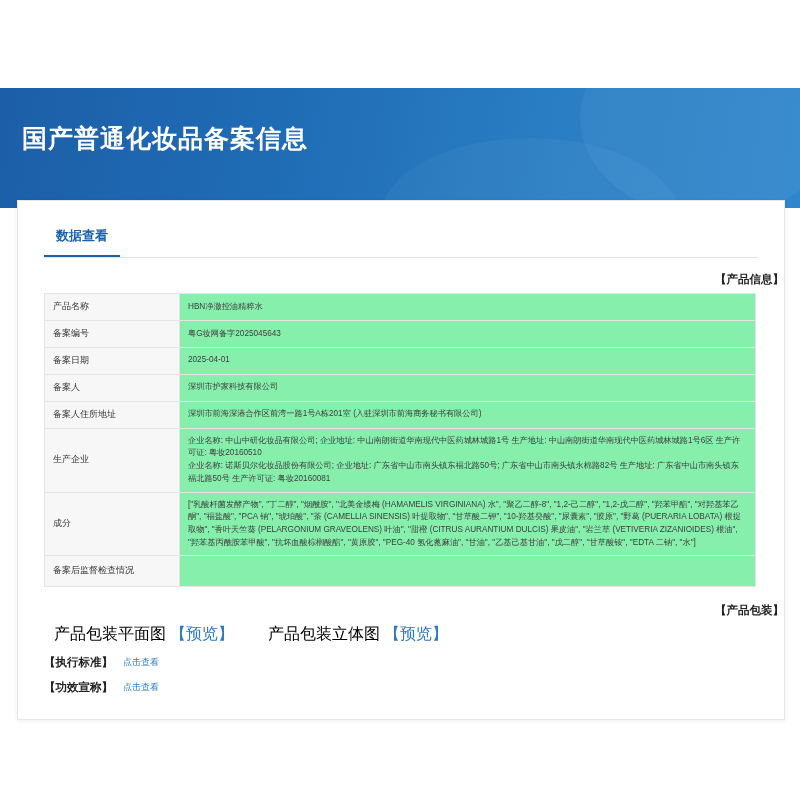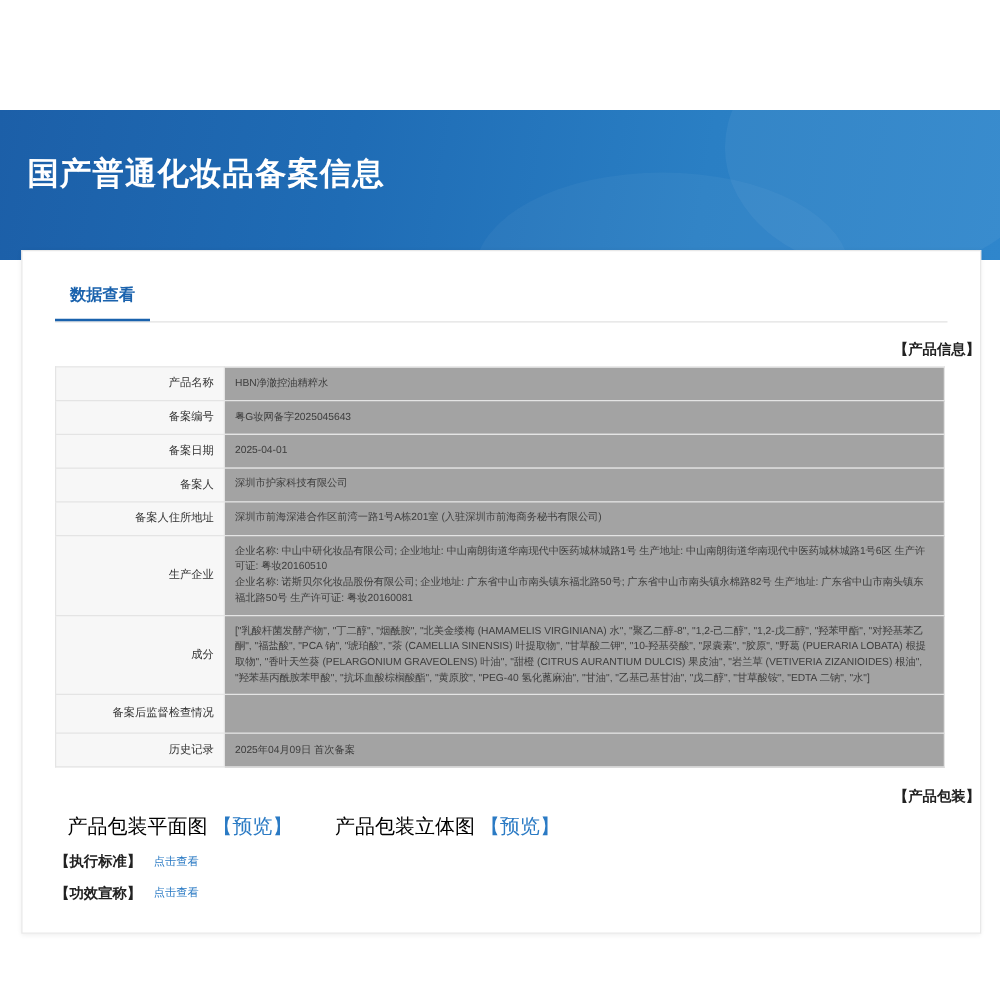--- a/index.html
+++ b/index.html
@@ -98,25 +98,25 @@
     color: #3d3d3d;
     padding: 6px 8px;
     vertical-align: middle;
     line-height: 1.55;
     word-break: break-all;
   }
   table.info td.key {
     width: 118px;
     background: #f7f7f7;
     color: #333;
-    text-align: right;
+    text-align: left;
     font-size: 9px;
   }
   table.info td.val {
-    background: #a3a3a3;
+    background: #86efac;
   }
   .pkg-row {
     display: flex;
     align-items: center;
     gap: 6px;
     margin-left: 36px;
     margin-top: 4px;
   }
   .pkg-item {
     display: flex;
@@ -196,24 +196,20 @@
         <td class="val" style="white-space: pre-line;">企业名称: 中山中研化妆品有限公司; 企业地址: 中山南朗街道华南现代中医药城林城路1号 生产地址: 中山南朗街道华南现代中医药城林城路1号6区 生产许可证: 粤妆20160510
 企业名称: 诺斯贝尔化妆品股份有限公司; 企业地址: 广东省中山市南头镇东福北路50号; 广东省中山市南头镇永棉路82号 生产地址: 广东省中山市南头镇东福北路50号 生产许可证: 粤妆20160081</td>
       </tr>
       <tr>
         <td class="key">成分</td>
         <td class="val ingredients">["乳酸杆菌发酵产物", "丁二醇", "烟酰胺", "北美金缕梅 (HAMAMELIS VIRGINIANA) 水", "聚乙二醇-8", "1,2-己二醇", "1,2-戊二醇", "羟苯甲酯", "对羟基苯乙酮", "福盐酸", "PCA 钠", "琥珀酸", "茶 (CAMELLIA SINENSIS) 叶提取物", "甘草酸二钾", "10-羟基癸酸", "尿囊素", "胶原", "野葛 (PUERARIA LOBATA) 根提取物", "香叶天竺葵 (PELARGONIUM GRAVEOLENS) 叶油", "甜橙 (CITRUS AURANTIUM DULCIS) 果皮油", "岩兰草 (VETIVERIA ZIZANIOIDES) 根油", "羟苯基丙酰胺苯甲酸", "抗坏血酸棕榈酸酯", "黄原胶", "PEG-40 氢化蓖麻油", "甘油", "乙基己基甘油", "戊二醇", "甘草酸铵", "EDTA 二钠", "水"]</td>
       </tr>
       <tr>
         <td class="key">备案后监督检查情况</td>
         <td class="val" style="height:18px;"></td>
-      </tr>
-      <tr>
-        <td class="key">历史记录</td>
-        <td class="val">2025年04月09日 首次备案</td>
       </tr>
     </tbody>
       </table>
 
     <div class="section-label" style="margin-top:16px;">【产品包装】</div>
 
     <div class="pkg-row">
       <div class="pkg-item">
         <span>产品包装平面图</span>
         <span class="link">【预览】</span>

